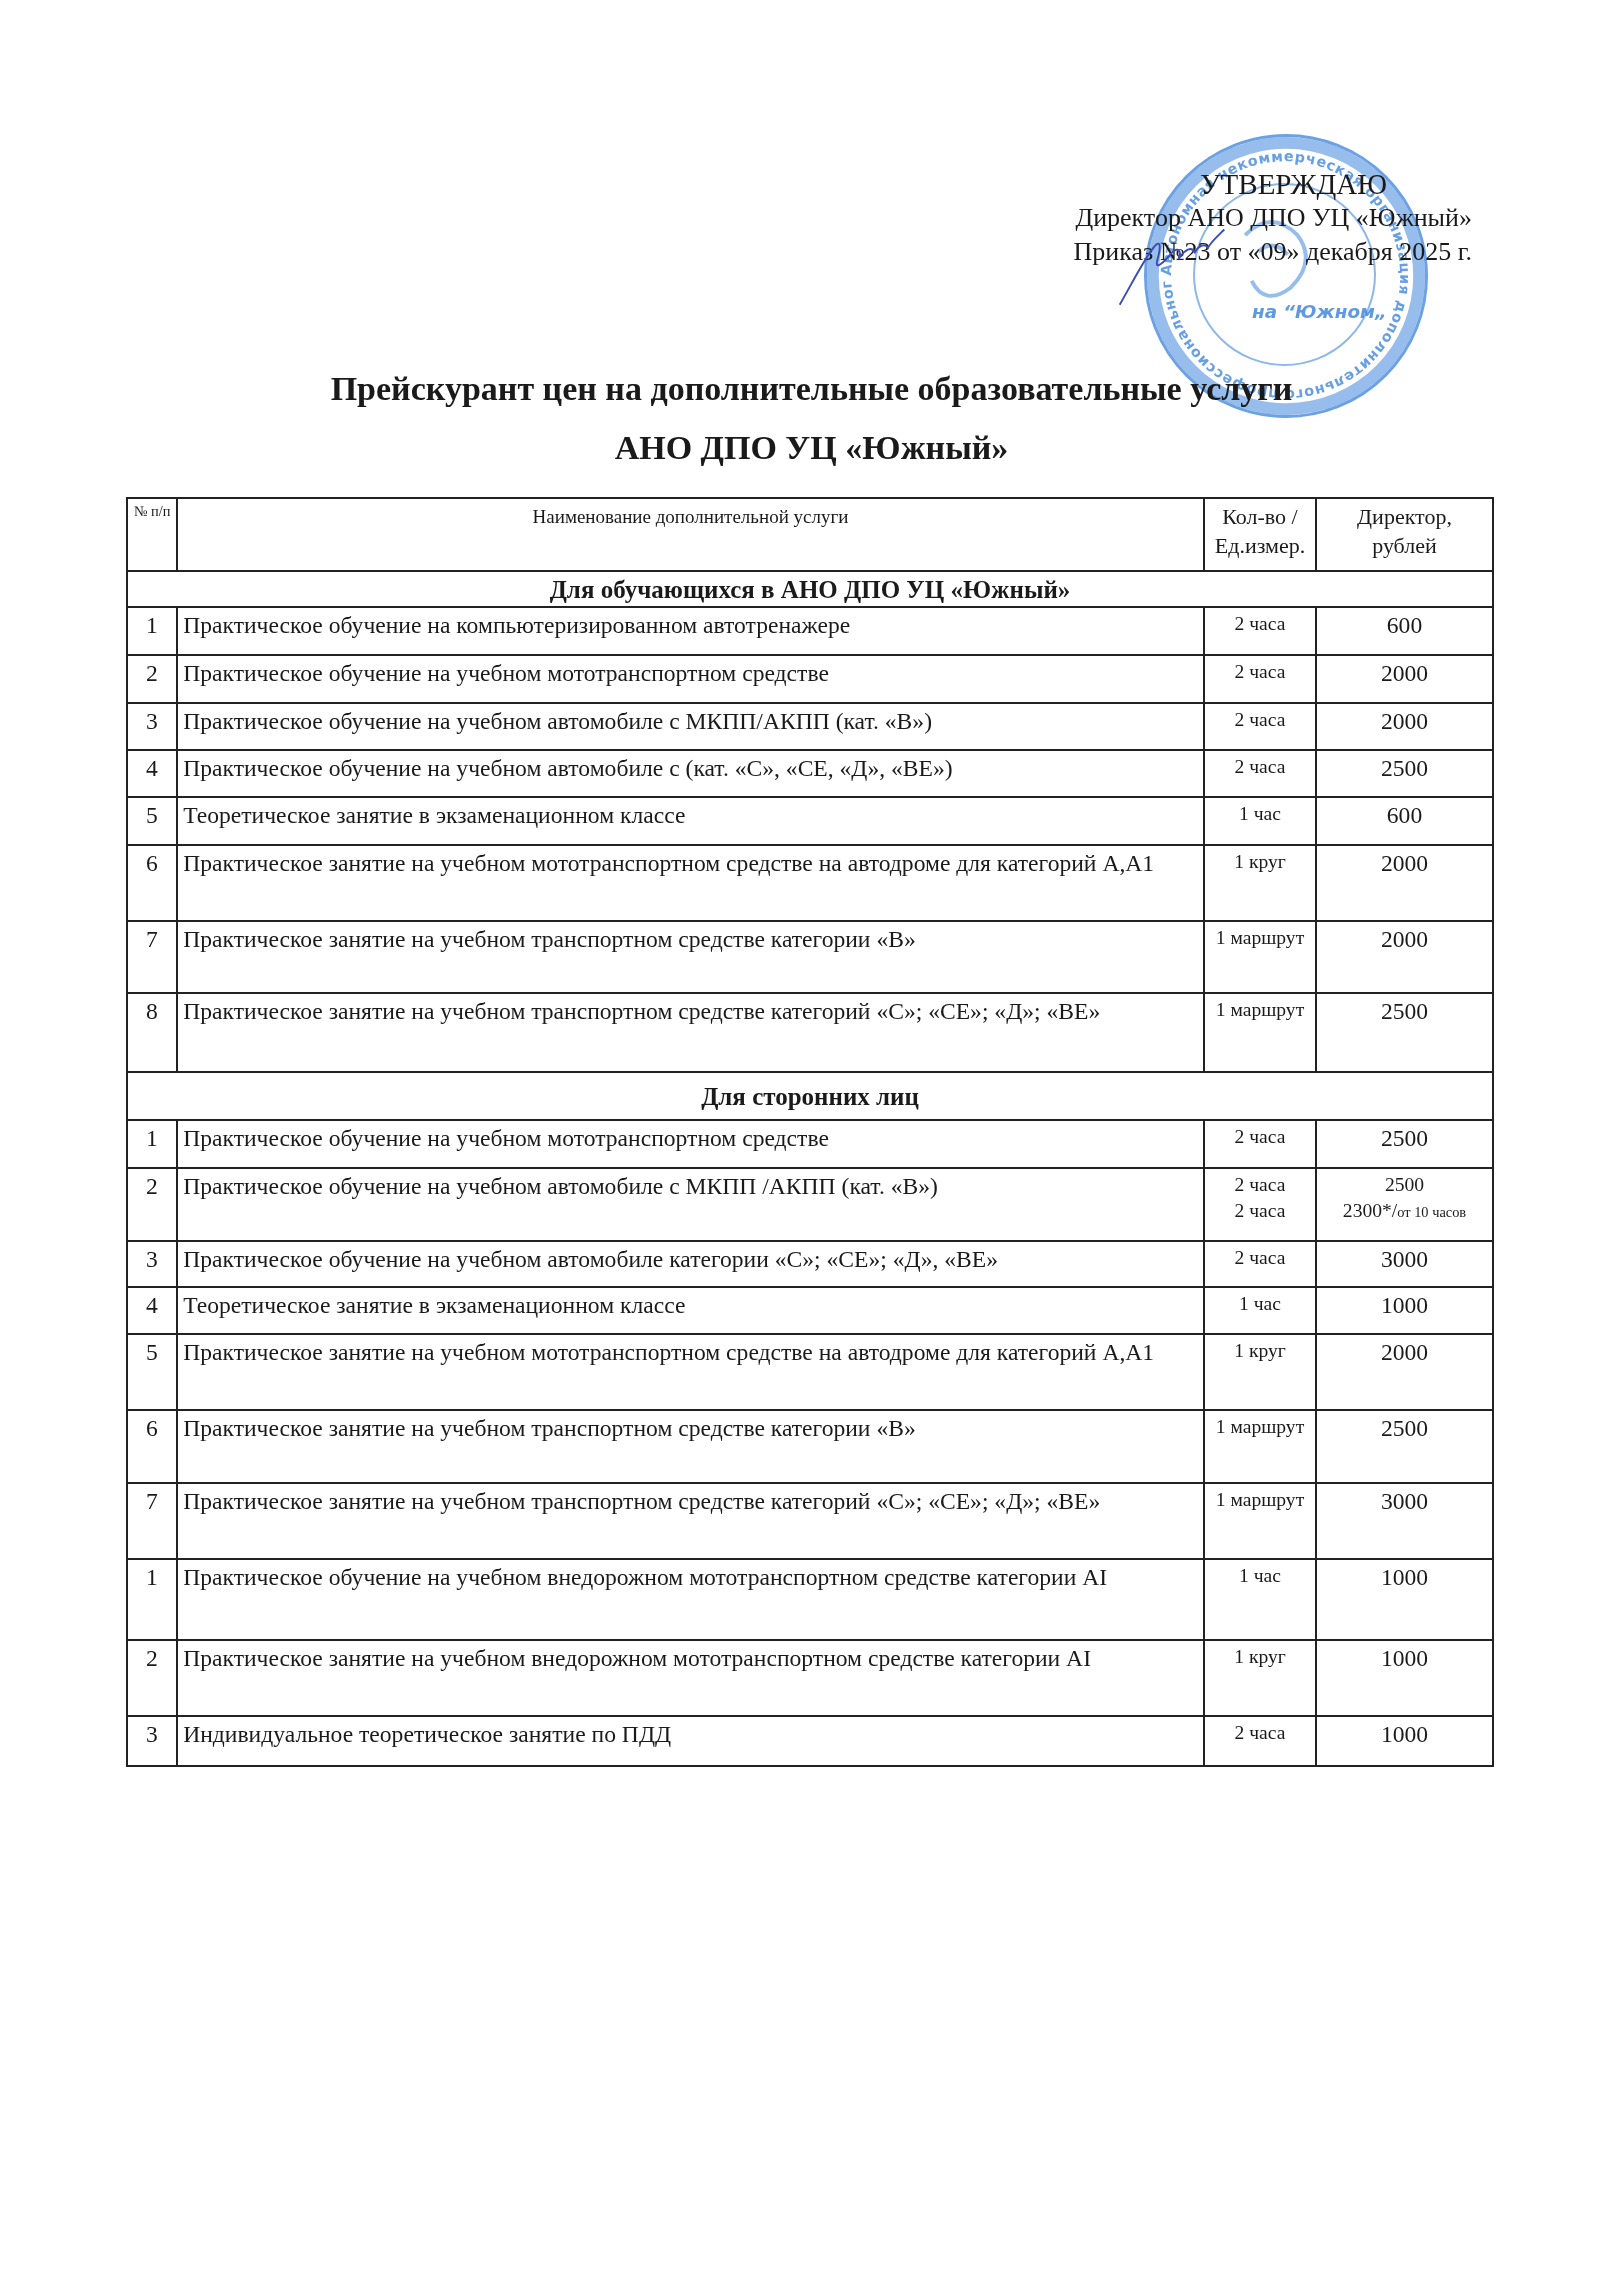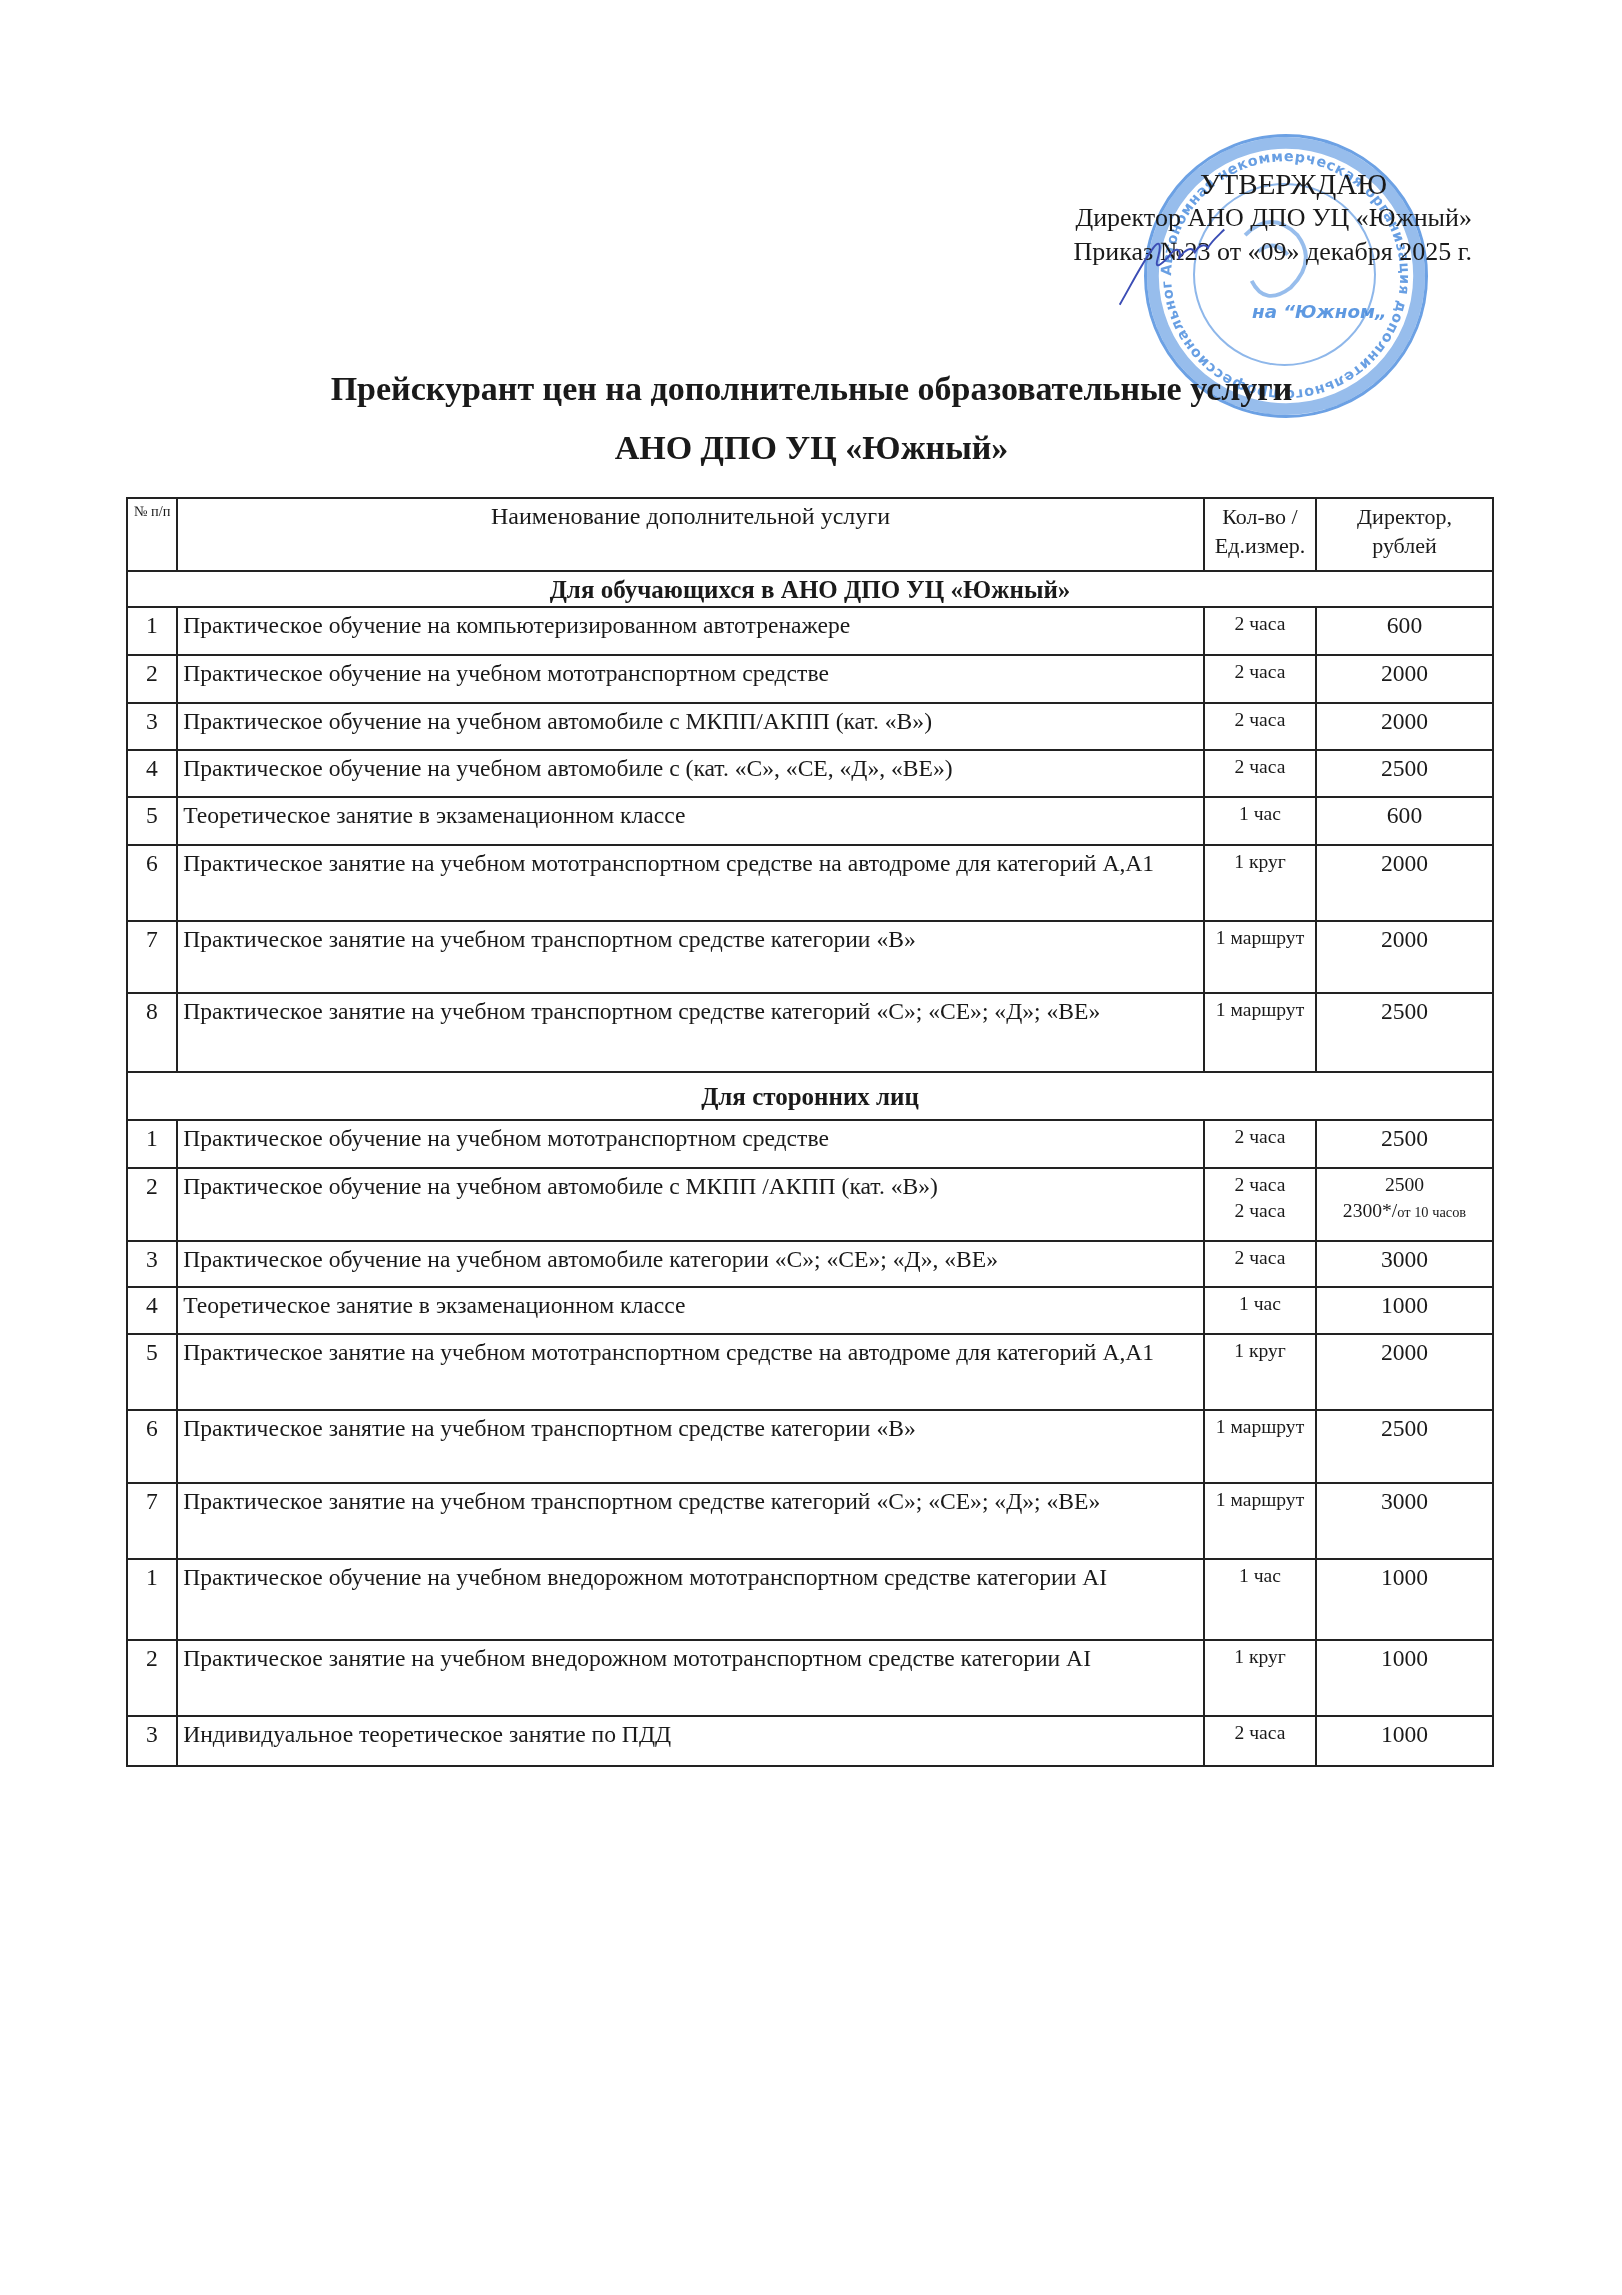--- a/index.html
+++ b/index.html
@@ -52,21 +52,21 @@
     font-size: 23.6px; line-height: 29px; padding-left: 23px;
   }
   table.price td, table.price th {
     border: 2px solid #222; padding: 2.6px 5.2px; vertical-align: top; font-weight: normal;
   }
   col.c-num { width: 50px; }
   col.c-name { width: 1027px; }
   col.c-qty { width: 112px; }
   col.c-cost { width: 177px; }
   th.h-num { font-size: 14.4px; line-height: 18.3px; text-align: center; vertical-align: middle; }
-  th.h-name { font-size: 24px; text-align: center; vertical-align: top; padding-top: 7.9px; }
+  th.h-name { font-size: 19px; text-align: center; vertical-align: top; padding-top: 7.9px; }
   th.h-qty, th.h-cost { font-size: 22px; line-height: 29px; text-align: center; vertical-align: middle; }
   tr.head { height: 73px; }
   tr.section td { text-align: center; vertical-align: middle; font-size: 25px; }
   tr.section.bold td { font-weight: bold; }
   td.num { text-align: center; }
   td.qty { text-align: center; font-size: 19.6px; line-height: 26px; padding-top: 5.2px; }
   td.cost { text-align: center; font-size: 23.6px; }
   td.cost .sub { font-size: 19.6px; line-height: 26px; display: block; }
   td.cost .small { font-size: 14.4px; }
 </style>

